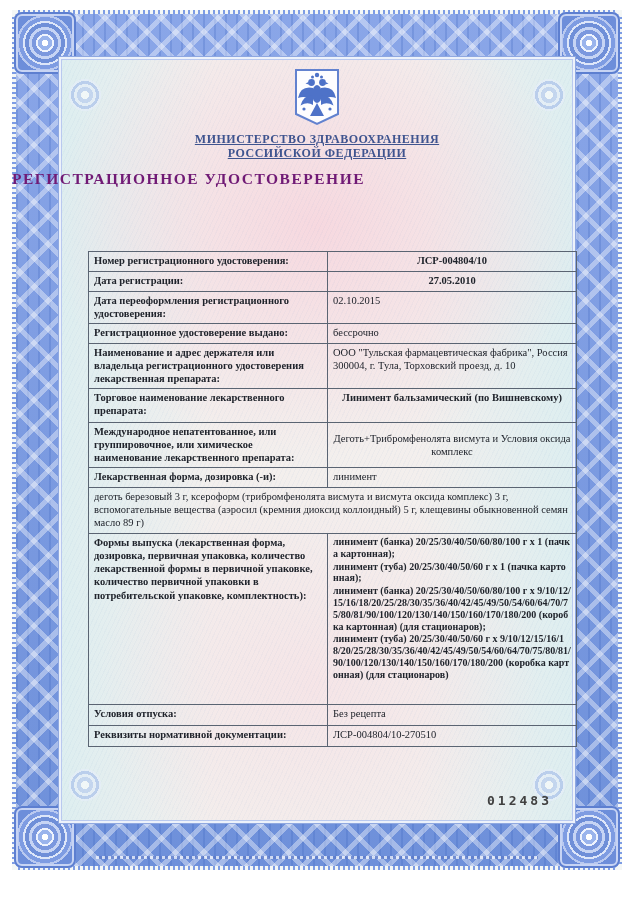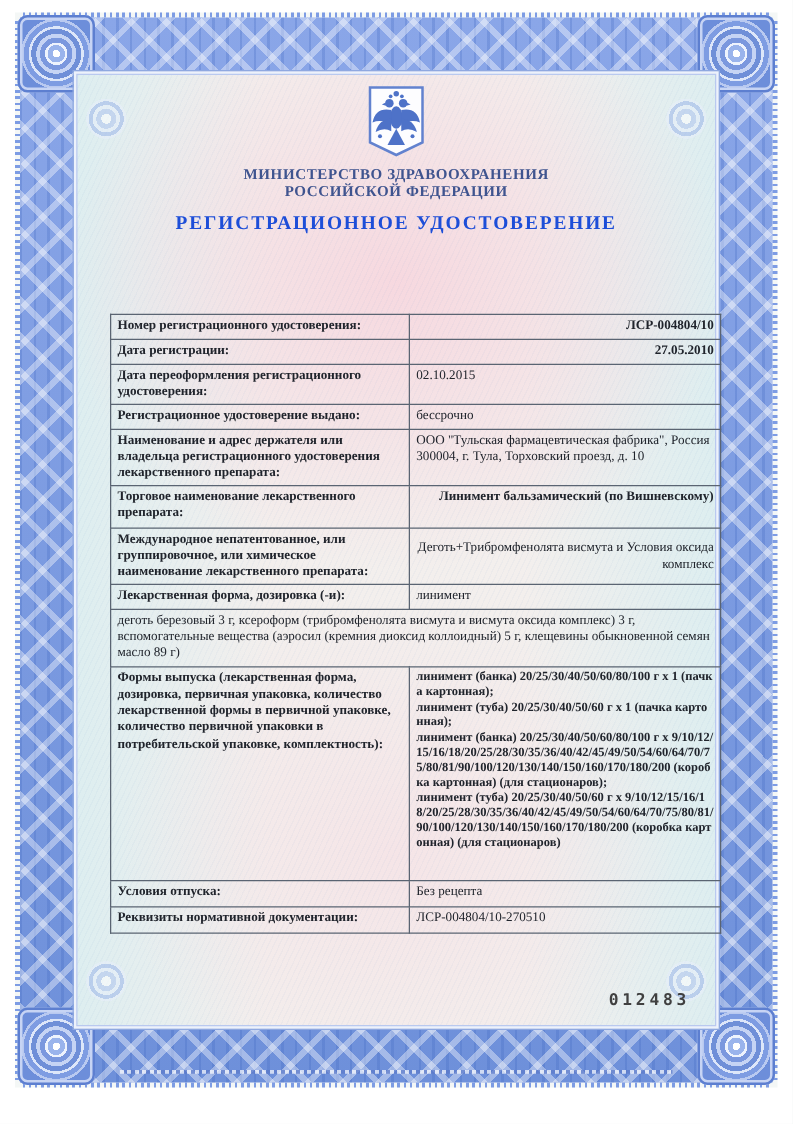--- a/index.html
+++ b/index.html
@@ -55,45 +55,45 @@
     position:absolute;width:40px;height:40px;border-radius:50%;opacity:.55;
     background:radial-gradient(circle,#ffffff 0 4px,#aec3ee 4px 8px,#e7eefb 8px 11px,#9cb5e9 11px 14px,#e7eefb 14px 16px,#8fa8e000 16px);
   }
   .swirl.a{left:6px;top:18px;} .swirl.b2{right:6px;top:18px;}
   .swirl.c{left:6px;bottom:18px;} .swirl.d{right:6px;bottom:18px;}
 
   
   .emblem{position:absolute;left:50%;top:58px;transform:translateX(-50%);}
   .ministry{
     position:absolute;left:0;right:0;top:122px;text-align:center;
-    color:#3f548f;font-weight:bold;font-size:12px;line-height:14px;letter-spacing:.5px;
+    color:#3f548f;font-weight:bold;font-size:12px;line-height:14px;letter-spacing:.5px;text-decoration:underline;
   }
   .doc-title{
-    position:absolute;left:0;right:0;top:160px;text-align:center;
-    color:#1d4ed8;font-weight:bold;font-size:15.5px;letter-spacing:1.5px;
+    position:absolute;left:0;right:0;top:160px;text-align:left;
+    color:#701a75;font-weight:bold;font-size:15.5px;letter-spacing:1.5px;
   }
   .doc-subtitle{
     position:absolute;left:0;right:0;top:186px;text-align:center;
     color:#3a55a8;font-size:13px;letter-spacing:.3px;
   }
 
   
   table.details{
     position:absolute;left:76px;top:241px;width:466px;
     border-collapse:collapse;table-layout:fixed;
     color:#20242c;
   }
   table.details td{
     border:1px solid #5a6472;vertical-align:top;
     padding:2px 5px;font-size:10.5px;line-height:1.25;
     overflow:hidden;
   }
   td.lbl{font-weight:bold;width:228px;}
   td.val{width:238px;}
-  td.center{text-align:right;}
+  td.center{text-align:center;}
   td.big{font-weight:bold;font-size:12px;}
   tr.h21 td{height:15px;} tr.h33 td{height:27px;} tr.h46 td{height:40px;}
   tr.h35 td{height:29px;} tr.h47 td{height:41px;} tr.h172 td{height:166px;}
   tr.h22 td{height:16px;}
   .forms p{margin:0 0 1px;word-break:break-all;font-size:10px;line-height:1.18;font-weight:bold;}
   .comp{word-break:normal;}
   .serial{
     position:absolute;right:70px;top:783px;
     font-family:"DejaVu Sans Mono", monospace;font-weight:bold;
     font-size:13px;letter-spacing:3px;color:#404040;
@@ -164,21 +164,21 @@
     </tr>
     <tr class="h33">
       <td class="lbl">Дата переоформления регистрационного удостоверения:</td>
       <td class="val">02.10.2015</td>
     </tr>
     <tr class="h21">
       <td class="lbl">Регистрационное удостоверение выдано:</td>
       <td class="val">бессрочно</td>
     </tr>
     <tr class="h46">
-      <td class="lbl">Наименование и адрес держателя или владельца регистрационного удостоверения лекарственного препарата:</td>
+      <td class="lbl">Наименование и адрес держателя или владельца регистрационного удостоверения лекарственная препарата:</td>
       <td class="val">
         <div>ООО "Тульская фармацевтическая фабрика", Россия</div>
         <div>300004, г. Тула, Торховский проезд, д. 10</div>
       </td>
     </tr>
     <tr class="h35">
       <td class="lbl">Торговое наименование лекарственного препарата:</td>
       <td class="val center big">Линимент бальзамический (по Вишневскому)</td>
     </tr>
     <tr class="h46">

